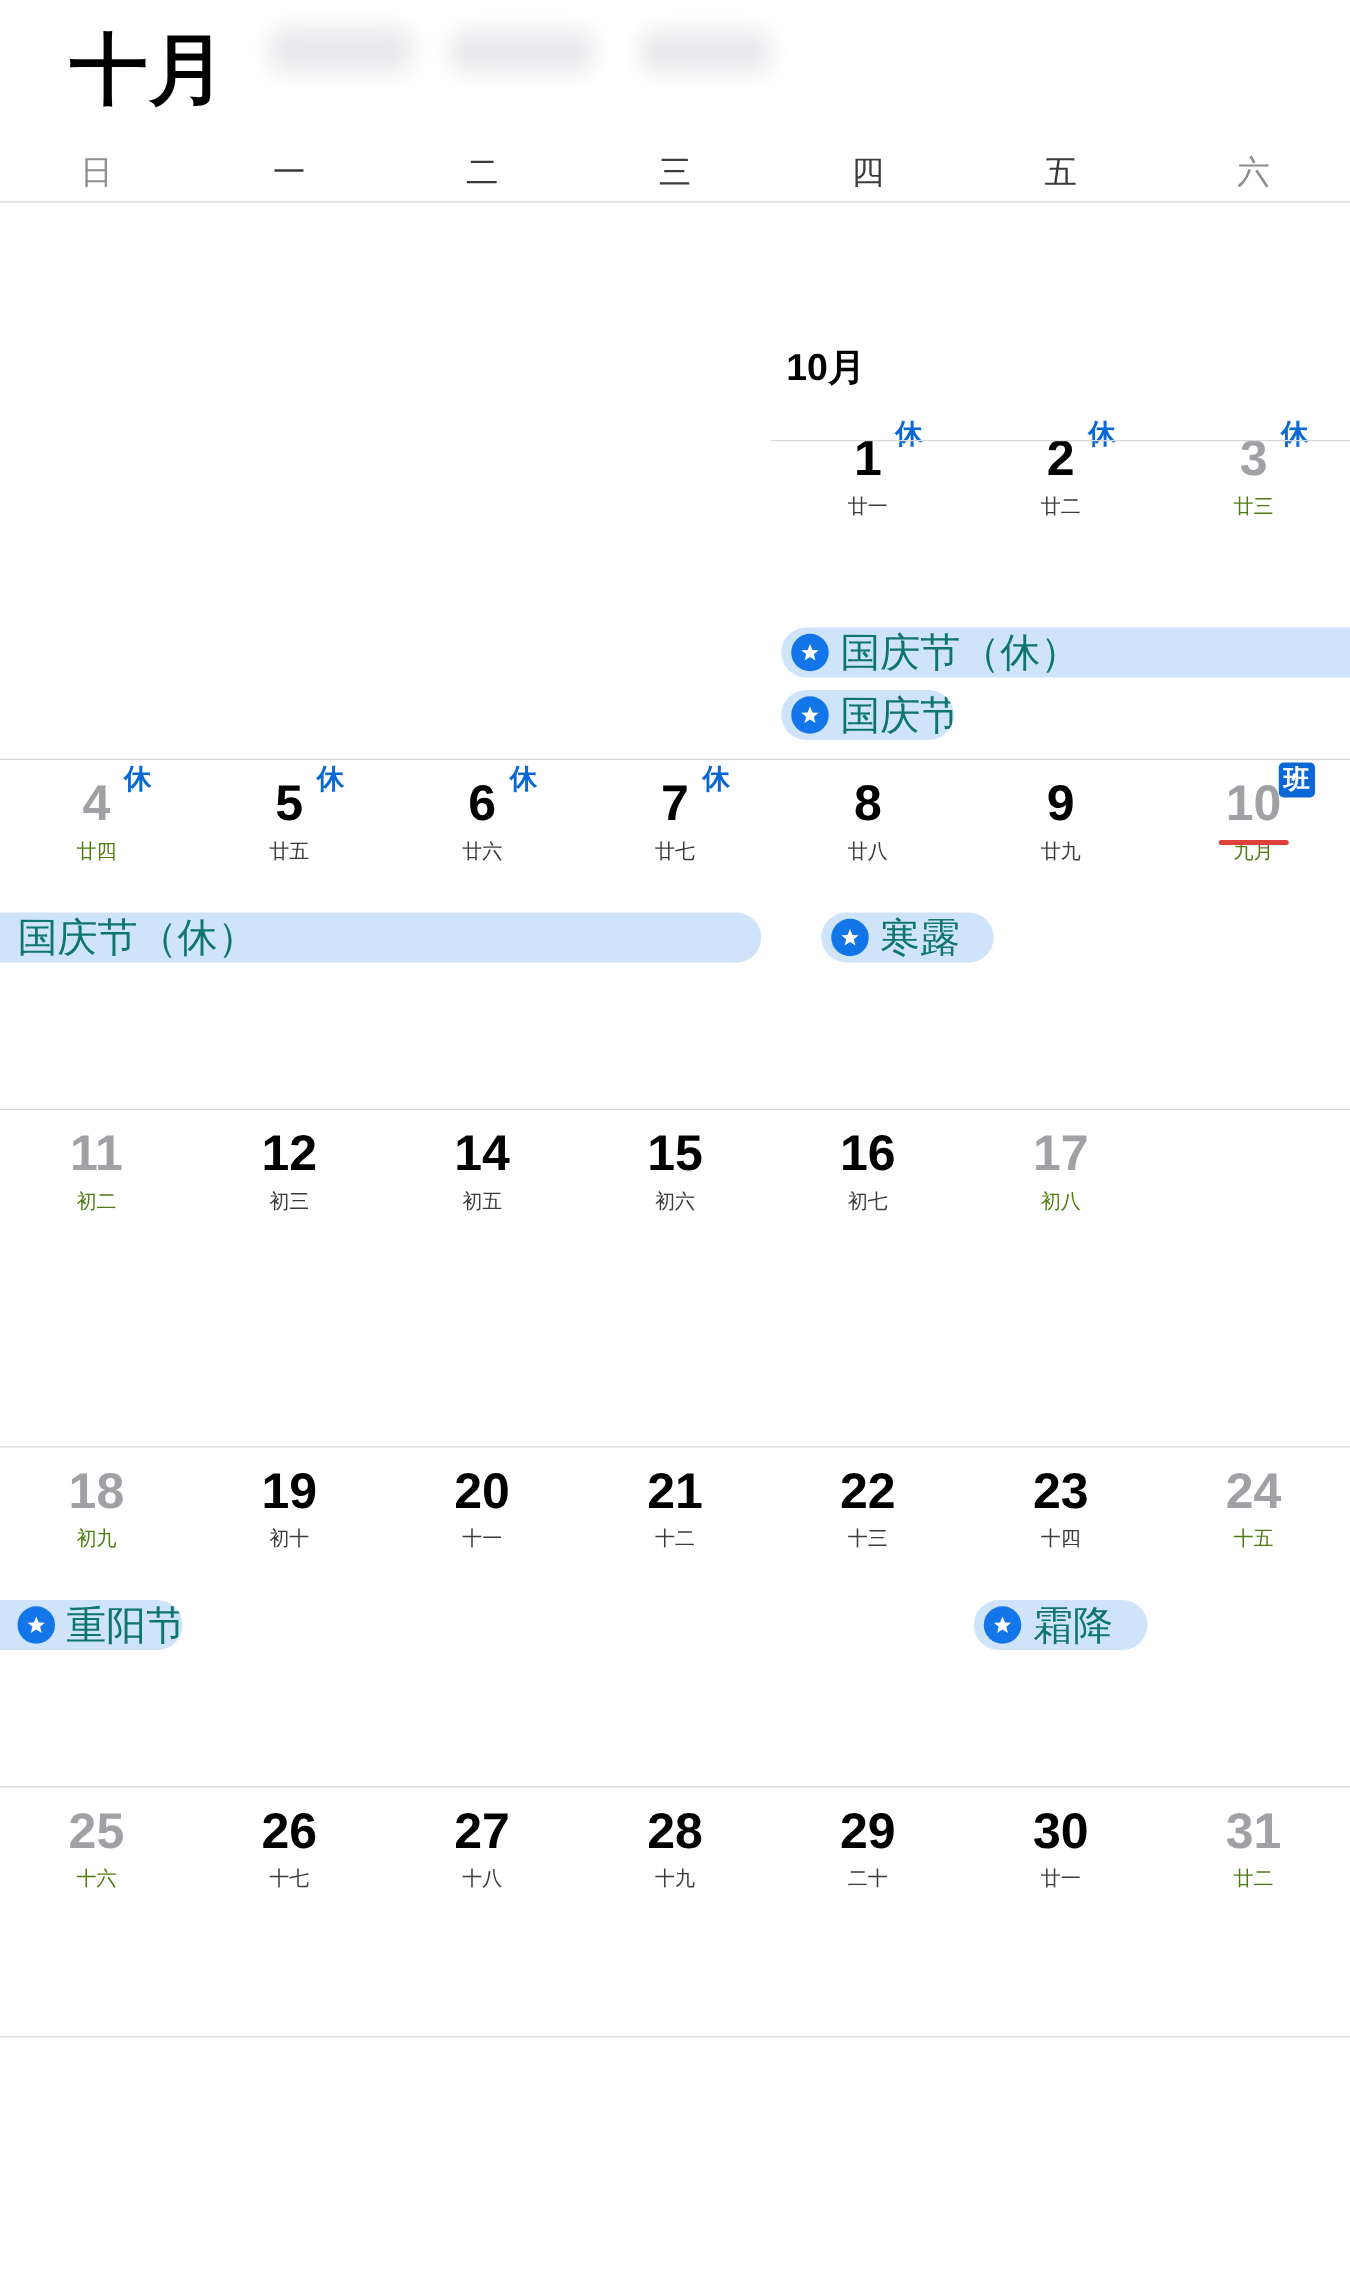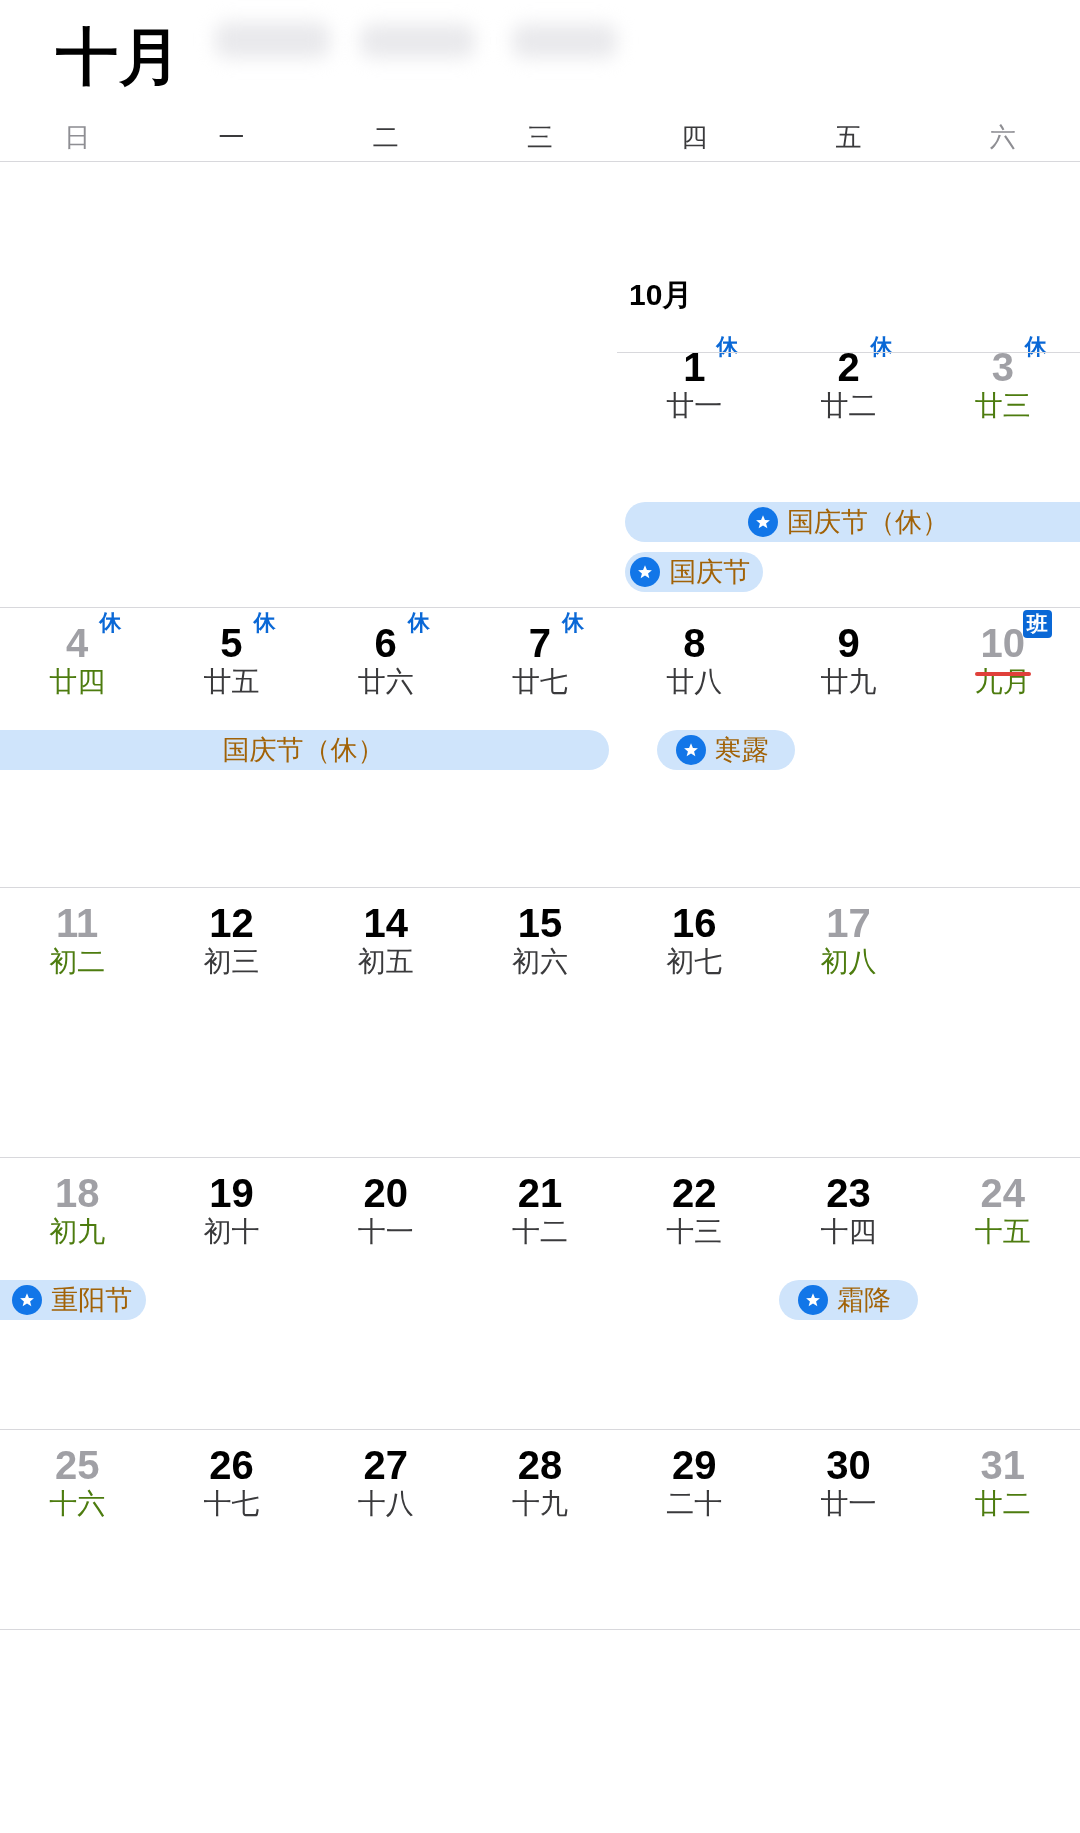--- a/index.html
+++ b/index.html
@@ -83,21 +83,21 @@
     display: inline-block;
     font-size: 40px;
     font-weight: 700;
     line-height: 54px;
     margin-top: 8px;
     color: #000;
     position: relative;
   }
   .day-cell.dim .daynum { color: #a0a0a5; }
   .lunar {
-    font-size: 28px;
+    font-size: 16px;
     color: #3a3a3c;
     line-height: 28px;
     margin-top: -2px;
   }
   .day-cell.dim .lunar { color: #4d7c0f; }
   .marker {
     position: absolute;
     top: 2px;
     font-size: 22px;
     font-weight: 600;
@@ -149,27 +149,26 @@
   }
 
   
   .event {
     position: absolute;
     height: 40px;
     display: flex;
     align-items: center;
     border-radius: 20px;
     background: #cfe4fb;
-    font-size: 27px;
-    color: #a16207;
+    font-size: 32px;
+    color: #0f766e;
     padding: 0 16px 0 8px;
     box-sizing: border-box;
     white-space: nowrap;
     overflow: hidden;
-    justify-content: center;
   }
   .event.flat-right {
     border-top-right-radius: 0;
     border-bottom-right-radius: 0;
   }
   .event.flat-left {
     border-top-left-radius: 0;
     border-bottom-left-radius: 0;
     padding-left: 14px;
   }

